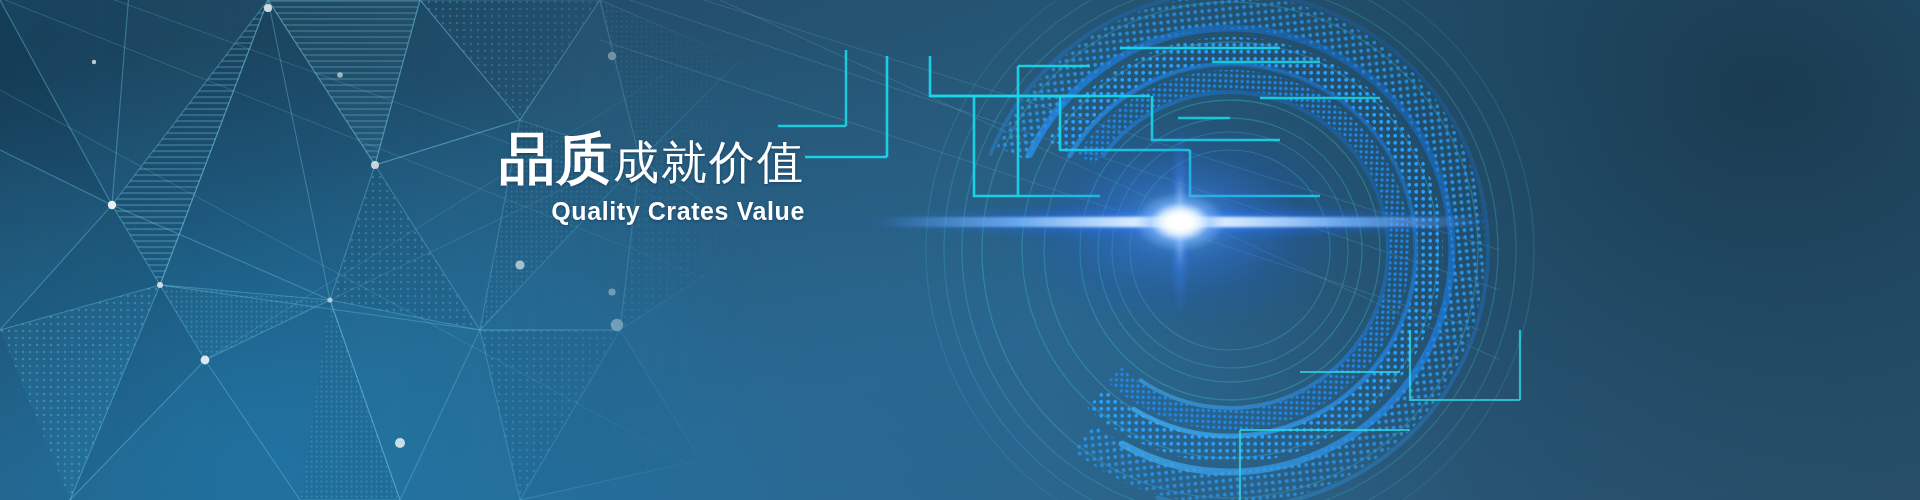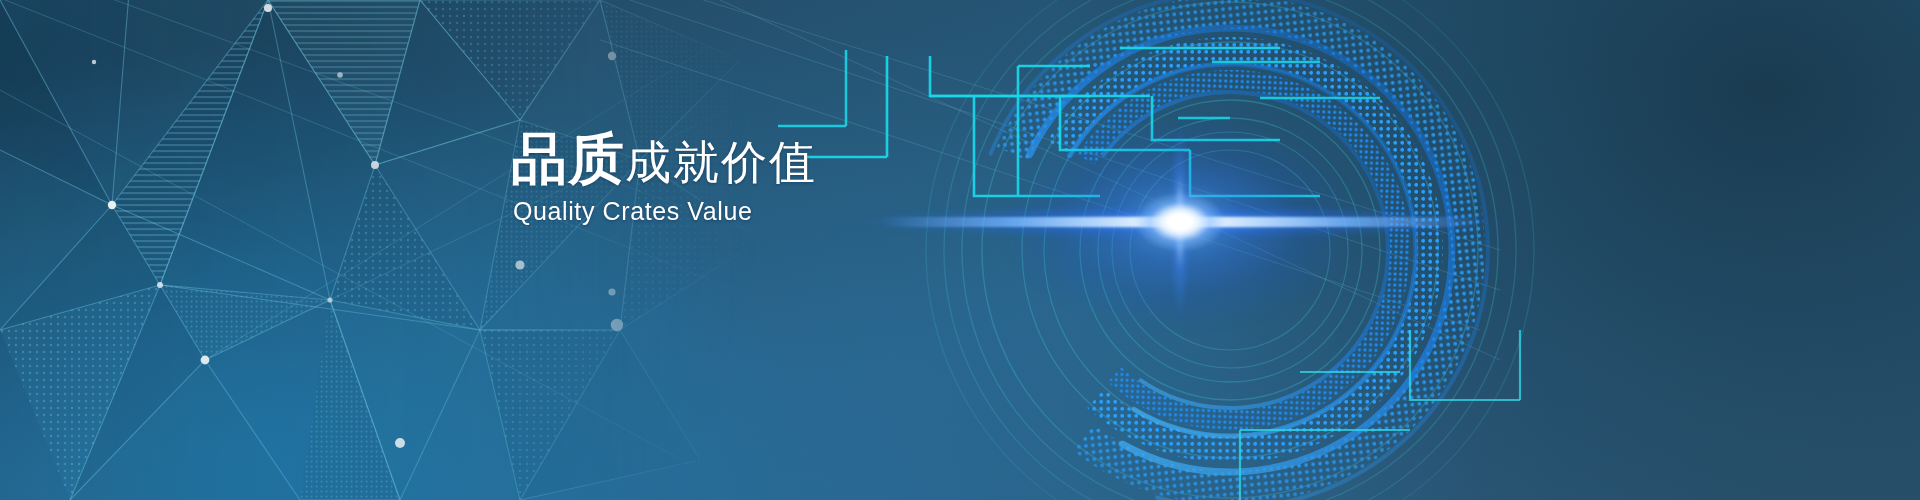--- a/index.html
+++ b/index.html
@@ -63,43 +63,44 @@
     filter:blur(2px);
   }
   .flare .core{
     position:absolute;left:-46px;top:-30px;width:92px;height:60px;
     background:radial-gradient(ellipse 50% 50% at 50% 50%, #ffffff 0%, #ffffff 26%, rgba(225,240,255,0.95) 42%, rgba(130,185,255,0.55) 66%, rgba(70,140,250,0) 100%);
     filter:blur(1px);
   }
 
   
   .text-block{position:absolute;}
-  .tb-quality{left:511px;top:130px;}
+  .tb-quality{left:499px;top:130px;}
   .tb-innovation{left:818px;top:300px;}
 
   .headline{
     margin:0;
     line-height:1.05;
     white-space:nowrap;
     color:#ffffff;
     font-weight:700;
     letter-spacing:1px;
     text-shadow:0 1px 3px rgba(0,20,45,0.35);
   }
   .headline .hl-strong{font-size:56px;font-weight:700;}
   .headline .hl-light{font-size:46px;font-weight:500;letter-spacing:2px;}
 
   .subline{
     margin:8px 0 0 2px;
     color:#ffffff;
     font-size:25px;
-    font-weight:400;
+    font-weight:700;
     letter-spacing:0.6px;
     white-space:nowrap;
     text-shadow:0 1px 3px rgba(0,20,45,0.35);
+    text-align:right;
   }
   .tb-innovation .subline{margin-top:10px;}
 </style>
 </head>
 <body>
 
 <div class="banner">
 
   <div class="poly-layer">
     <svg viewBox="0 0 760 500" preserveAspectRatio="none" aria-hidden="true">

